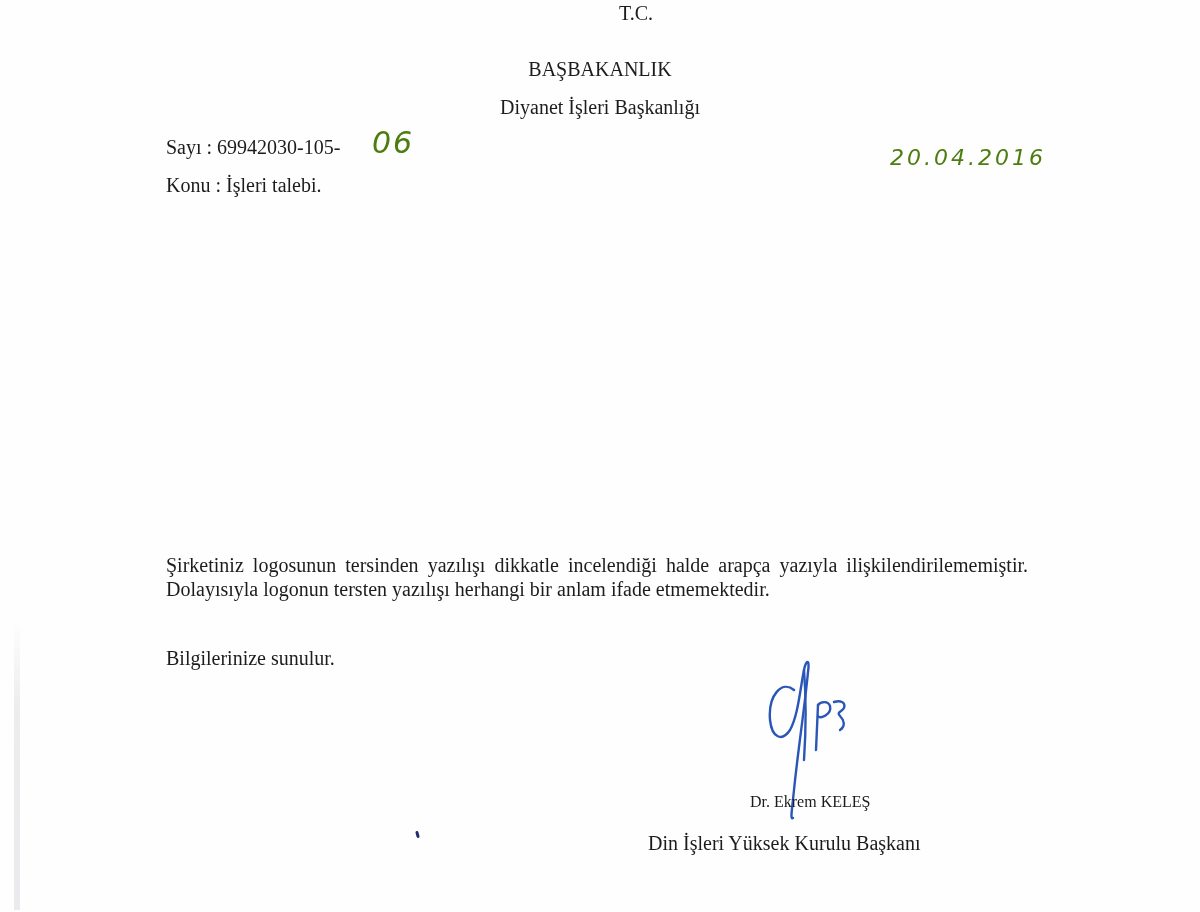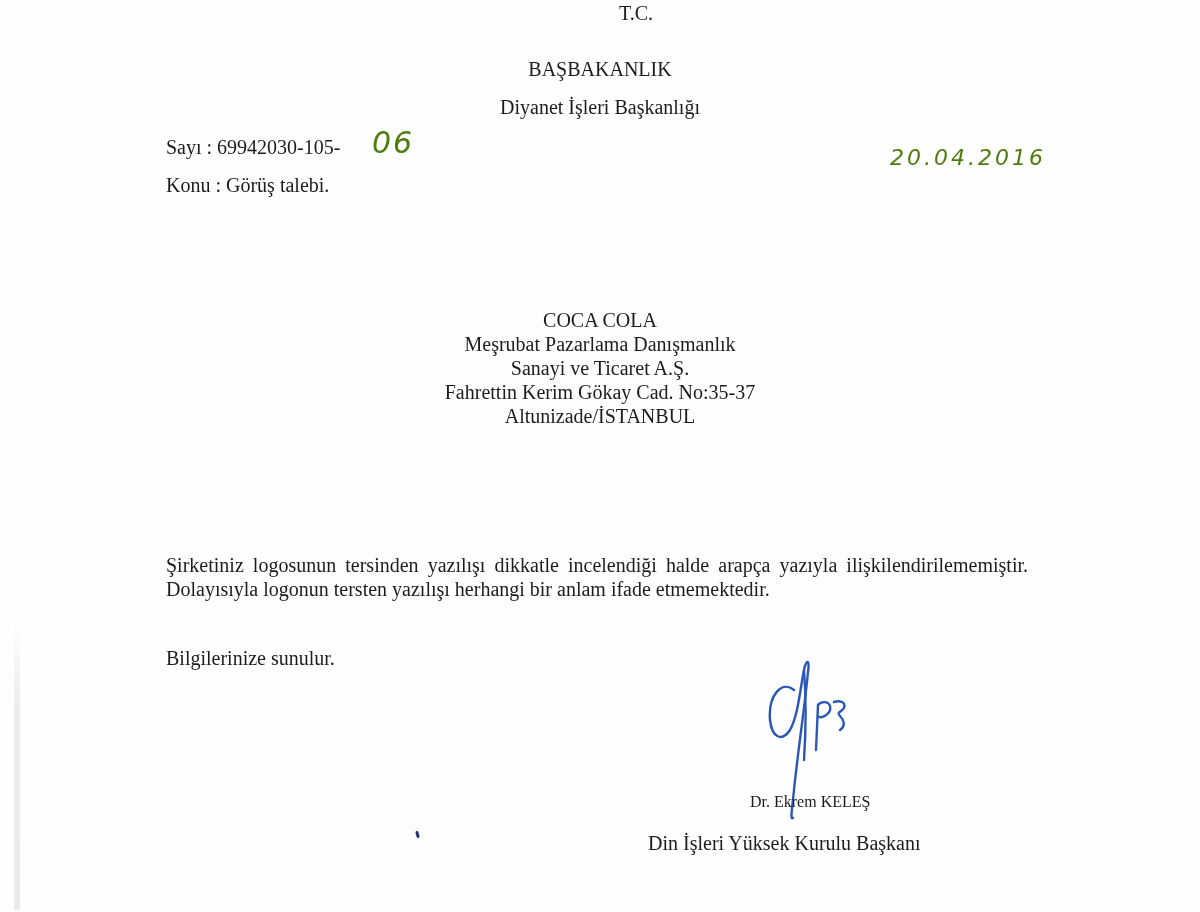--- a/index.html
+++ b/index.html
@@ -120,31 +120,24 @@
 
   <div class="center-line" style="top:1px;padding-left:36px;">T.C.</div>
   <div class="center-line" style="top:57px;">BAŞBAKANLIK</div>
   <div class="center-line" style="top:95px;">Diyanet İşleri Başkanlığı</div>
 
   <div class="abs" style="left:166px; top:135px;">
     <span>Sayı : 69942030-105-</span>
   </div>
   <div class="hand" style="left:372px; top:126px; font-size:30px; line-height:34px;">06</div>
 
-  <div class="abs" style="left:166px; top:173px;">Konu : Görüş talebi.</div>
+  <div class="abs" style="left:166px; top:173px;">Konu : İşleri talebi.</div>
 
   <div class="hand" style="left:890px; top:141px; font-size:22px; line-height:34px; letter-spacing:3px;">20.04.2016</div>
 
-  <div class="recipient">
-    <div>COCA COLA</div>
-    <div>Meşrubat Pazarlama Danışmanlık</div>
-    <div>Sanayi ve Ticaret A.Ş.</div>
-    <div>Fahrettin Kerim Gökay Cad. No:35-37</div>
-    <div>Altunizade/İSTANBUL</div>
-  </div>
 
   <div class="body-para">Şirketiniz logosunun tersinden yazılışı dikkatle incelendiği halde arapça yazıyla ilişkilendirilememiştir. Dolayısıyla logonun tersten yazılışı herhangi bir anlam ifade etmemektedir.</div>
   <div class="closing">Bilgilerinize sunulur.</div>
 
   <svg class="signature" viewBox="0 0 110 175">
     <g fill="none" stroke="#2a56b8" stroke-width="2.4" stroke-linecap="round" stroke-linejoin="round">
       <path d="M34 40 C 22 30, 8 45, 10 70 C 12 88, 22 92, 30 80 C 38 66, 40 40, 44 20 C 46 10, 50 8, 48 22 C 45 55, 38 100, 34 140 C 32 160, 30 170, 33 168"></path>
       <path d="M44 20 C 46 45, 46 80, 44 110"></path>
       <path d="M58 55 C 60 52, 68 50, 70 56 C 72 64, 60 70, 58 66"></path>
       <path d="M58 55 L 56 100"></path>

